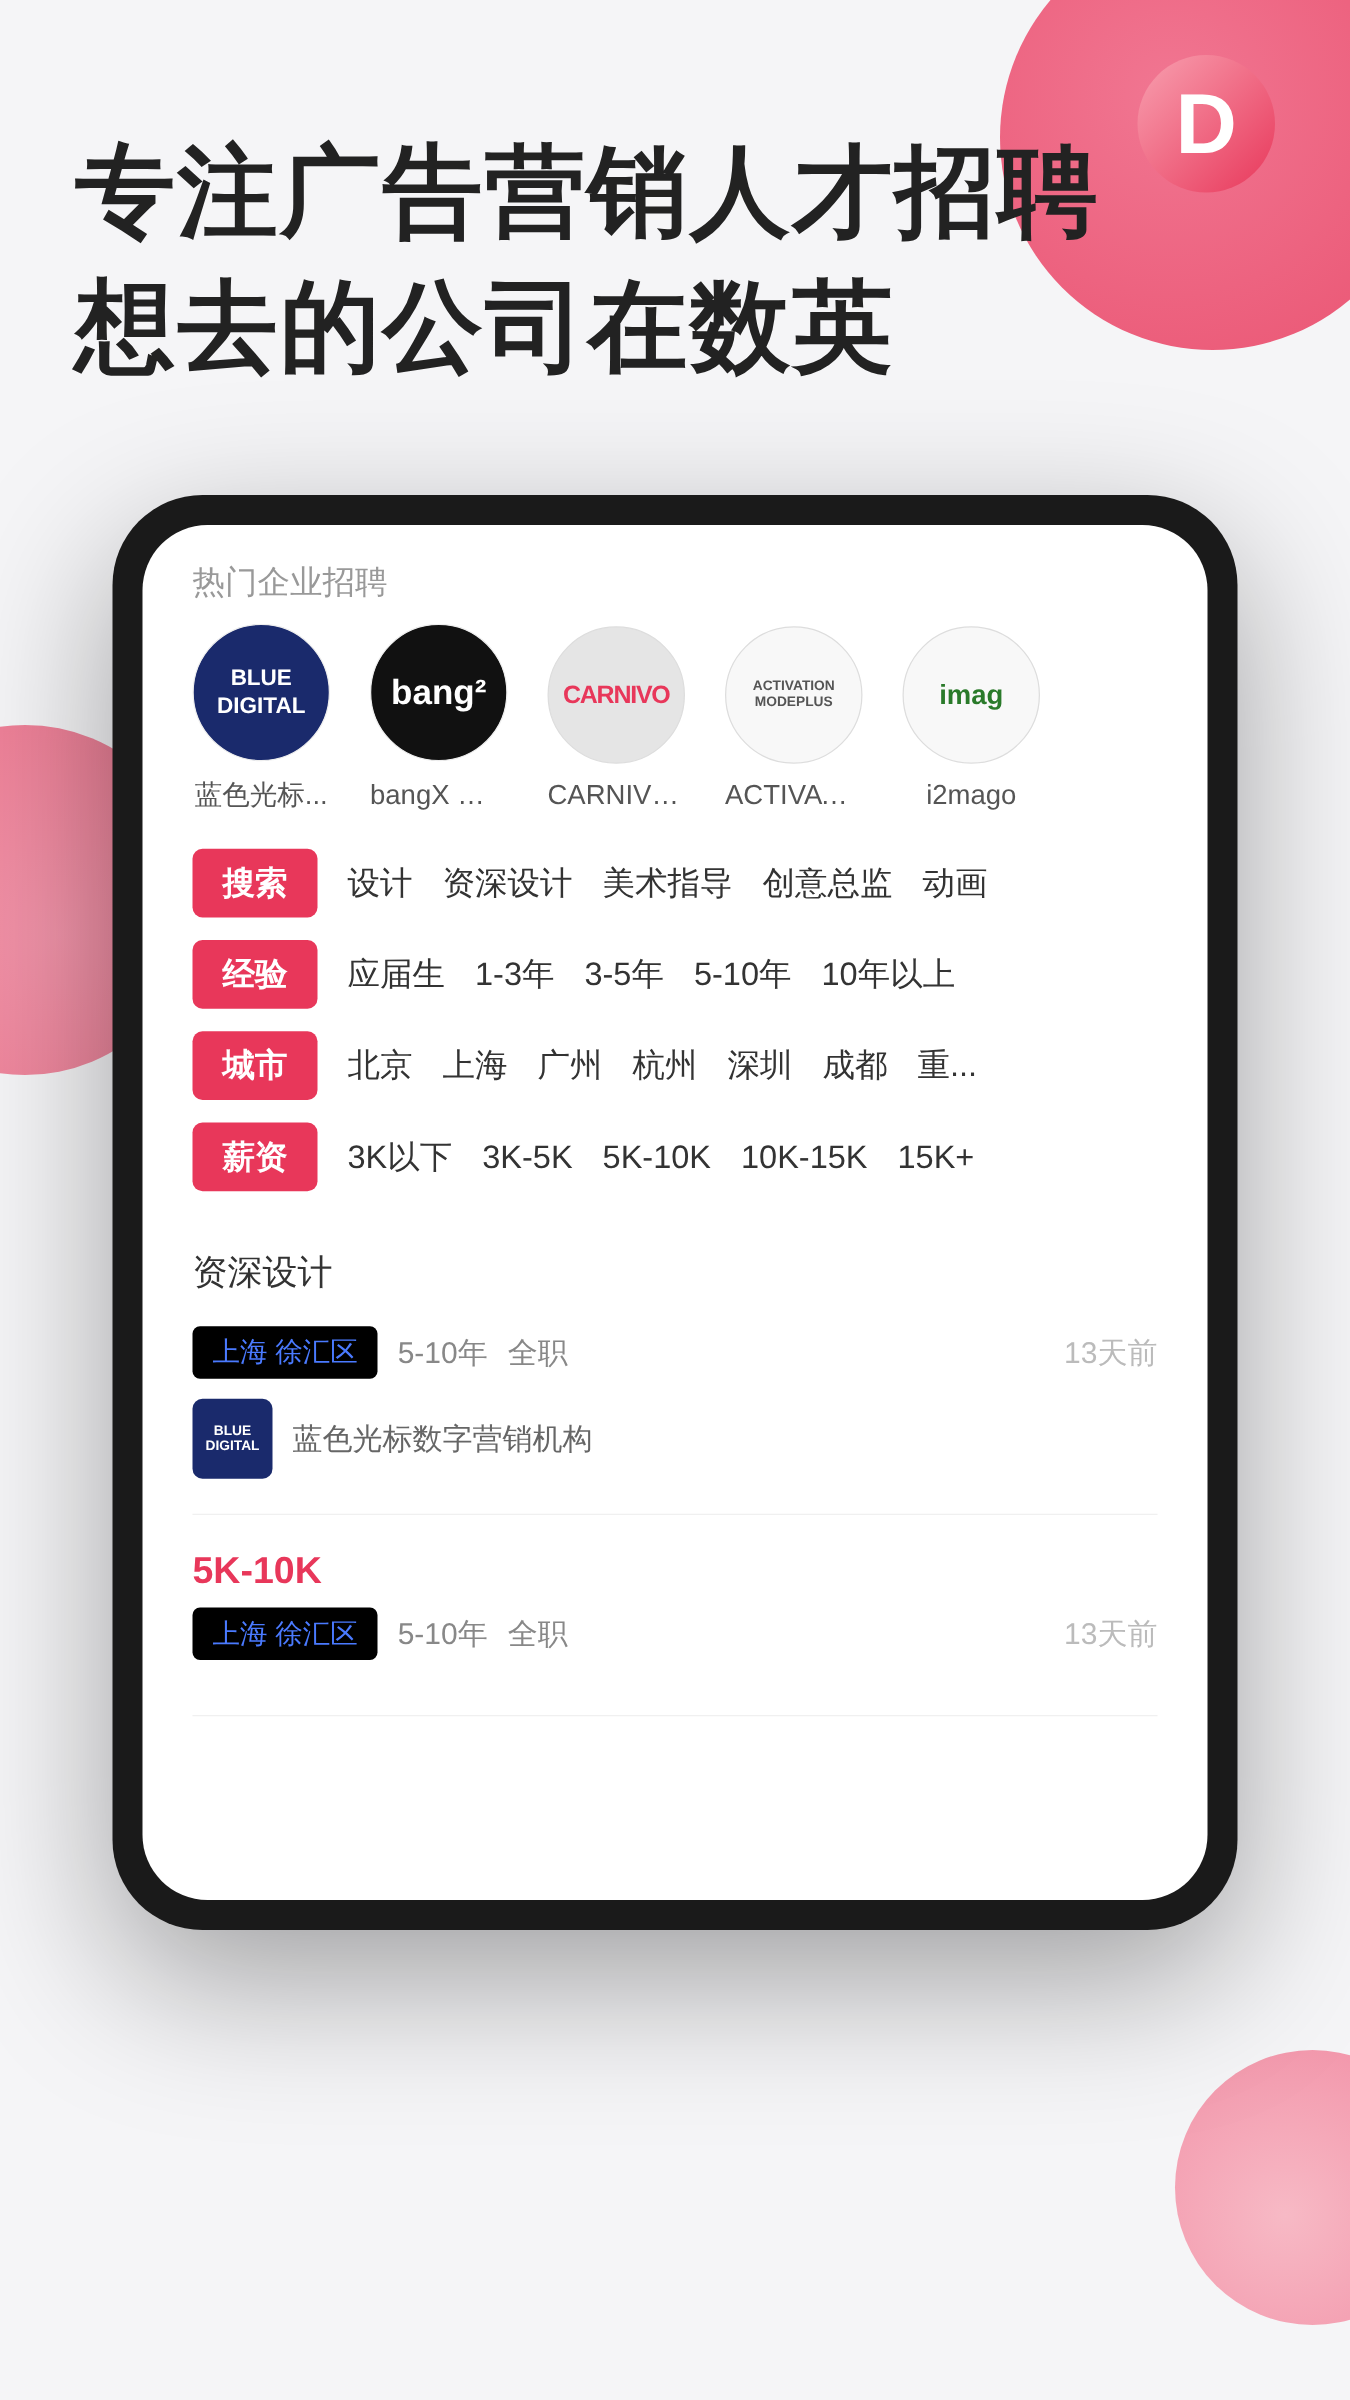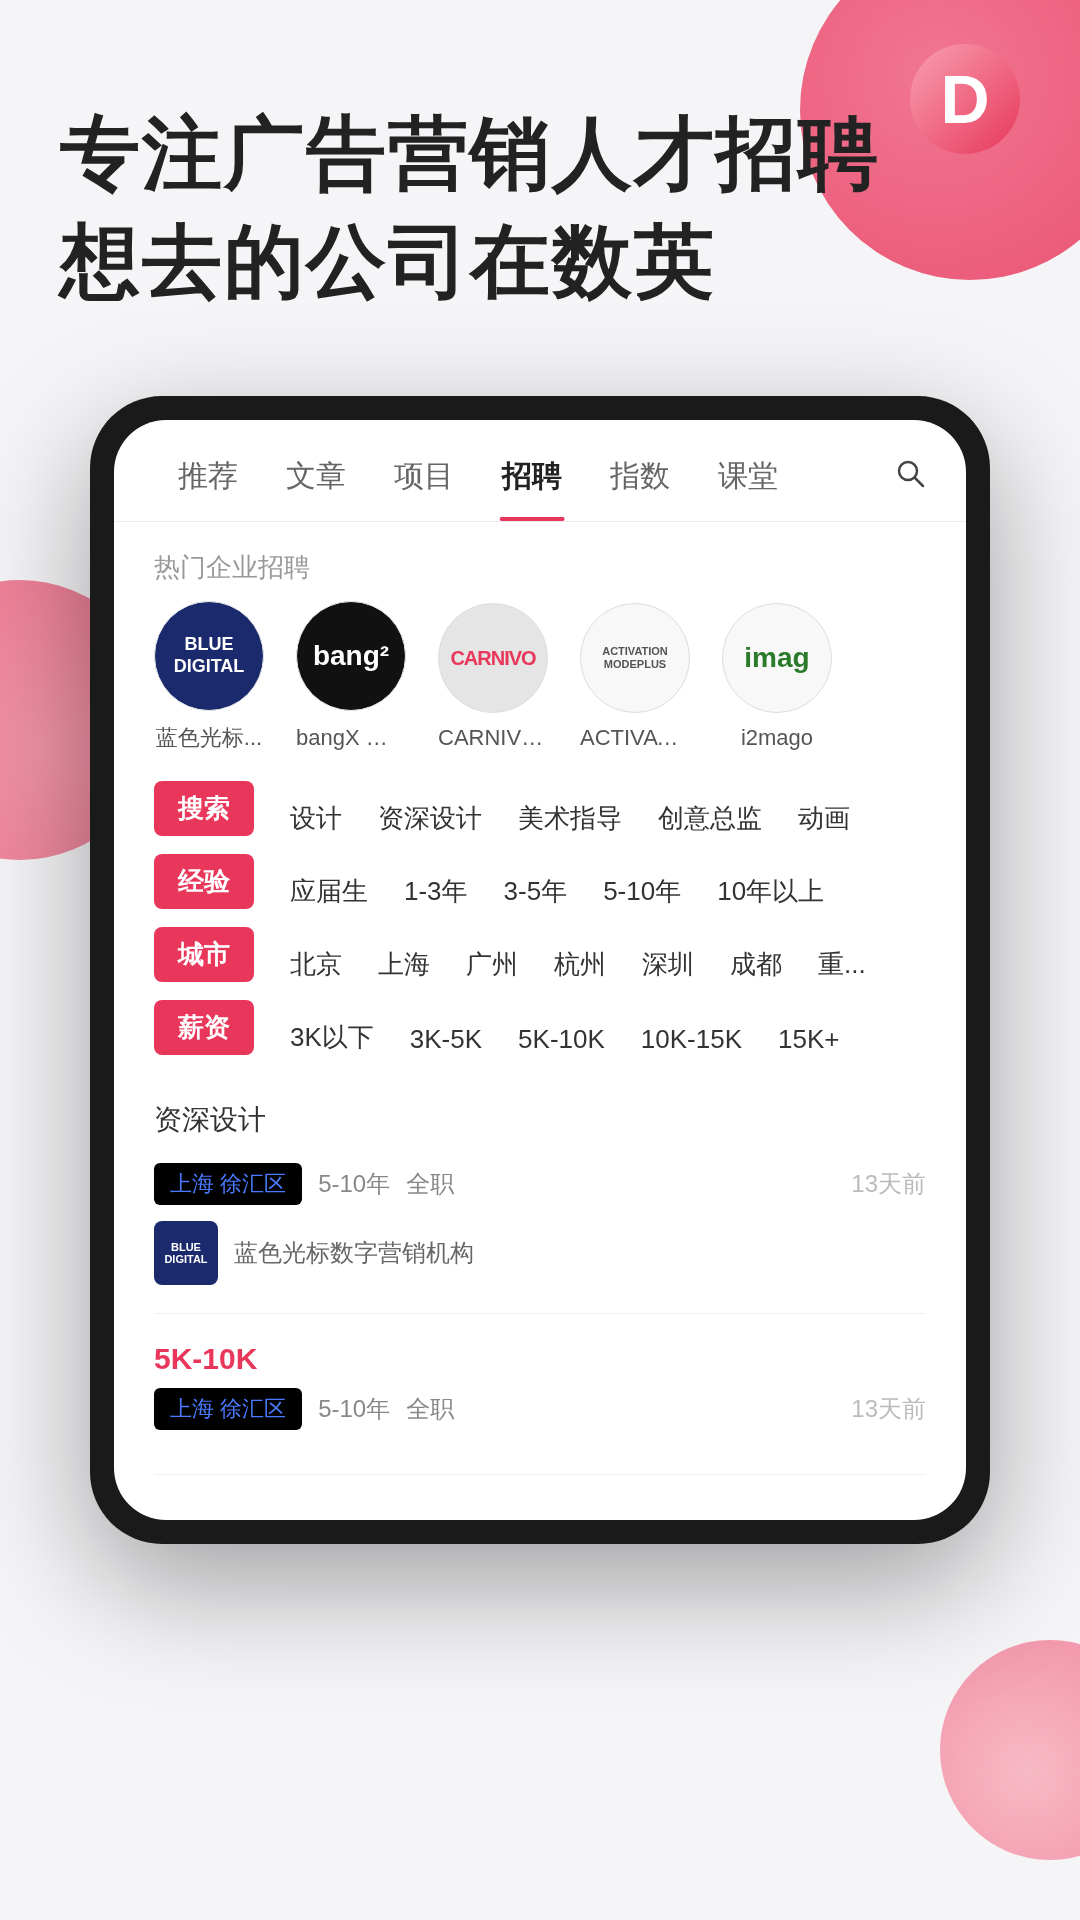--- a/index.html
+++ b/index.html
@@ -246,34 +246,34 @@
     .logo-activation-text {
       color: #555;
       font-size: 11px;
       font-weight: 600;
       text-align: center;
       line-height: 1.2;
     }
 
     .logo-i2mago-text {
       color: #2a7a2a;
-      font-size: 28px;
+      font-size: 22px;
       font-weight: 700;
     }
 
     
     .filter-section {
       padding: 28px 40px 0 40px;
     }
 
     .filter-row {
       display: flex;
-      align-items: flex-end;
+      align-items: center;
       margin-bottom: 18px;
-      gap: 36px;
+      gap: 24px;
     }
 
     .filter-badge {
       background: #e8375a;
       color: white;
       font-size: 26px;
       font-weight: 600;
       padding: 10px 24px;
       border-radius: 8px;
       white-space: nowrap;
@@ -391,34 +391,20 @@
   <div class="hero-title">
     <div>专注广告营销人才招聘</div>
     <div>想去的公司在数英</div>
   </div>
 </div>
 
 <div class="phone-wrapper">
   <div class="phone-outer">
     <div class="phone-screen">
 
-      <div class="nav-tabs">
-        <div class="nav-tab">推荐</div>
-        <div class="nav-tab">文章</div>
-        <div class="nav-tab">项目</div>
-        <div class="nav-tab active">招聘</div>
-        <div class="nav-tab">指数</div>
-        <div class="nav-tab">课堂</div>
-        <div class="nav-search-icon">
-          <svg width="32" height="32" viewBox="0 0 32 32" fill="none">
-            <circle cx="14" cy="14" r="9" stroke="#444" stroke-width="2.5"></circle>
-            <line x1="21" y1="21" x2="29" y2="29" stroke="#444" stroke-width="2.5" stroke-linecap="round"></line>
-          </svg>
-        </div>
-      </div>
 
       <div class="section-label">热门企业招聘</div>
 
       <div class="company-logos-row">
 
         <div class="company-logo-item">
           <div class="company-logo-circle logo-blue-digital">
             <span class="logo-inner-text">BLUE<br>DIGITAL</span>
           </div>
           <span class="company-logo-text">蓝色光标...</span>

